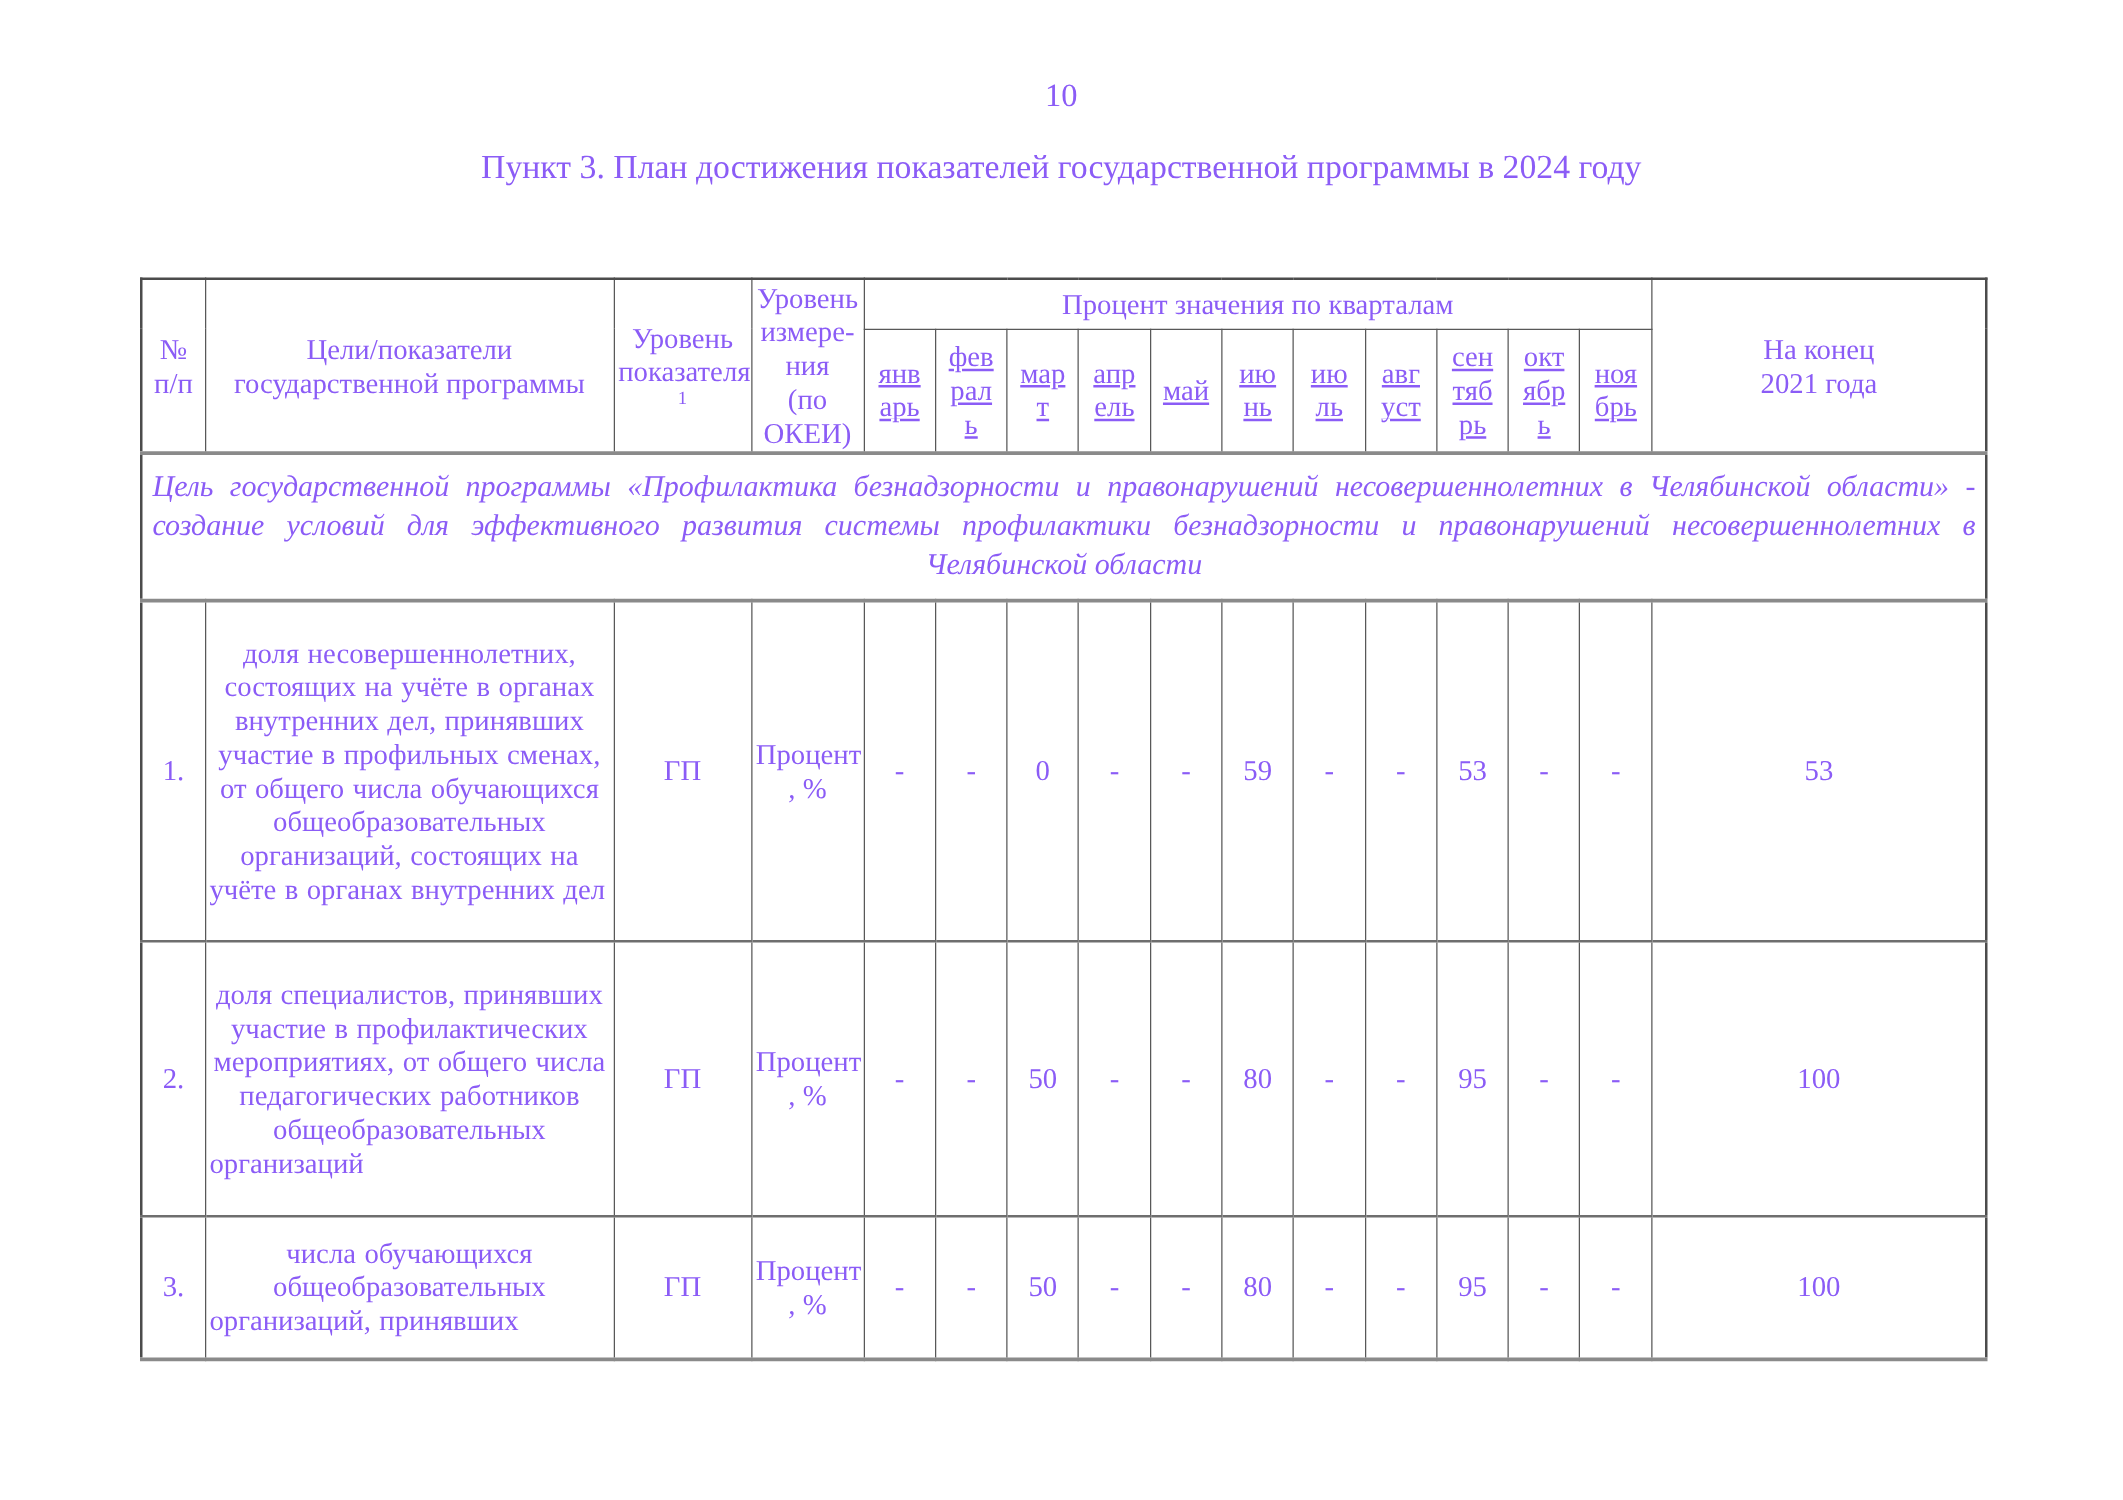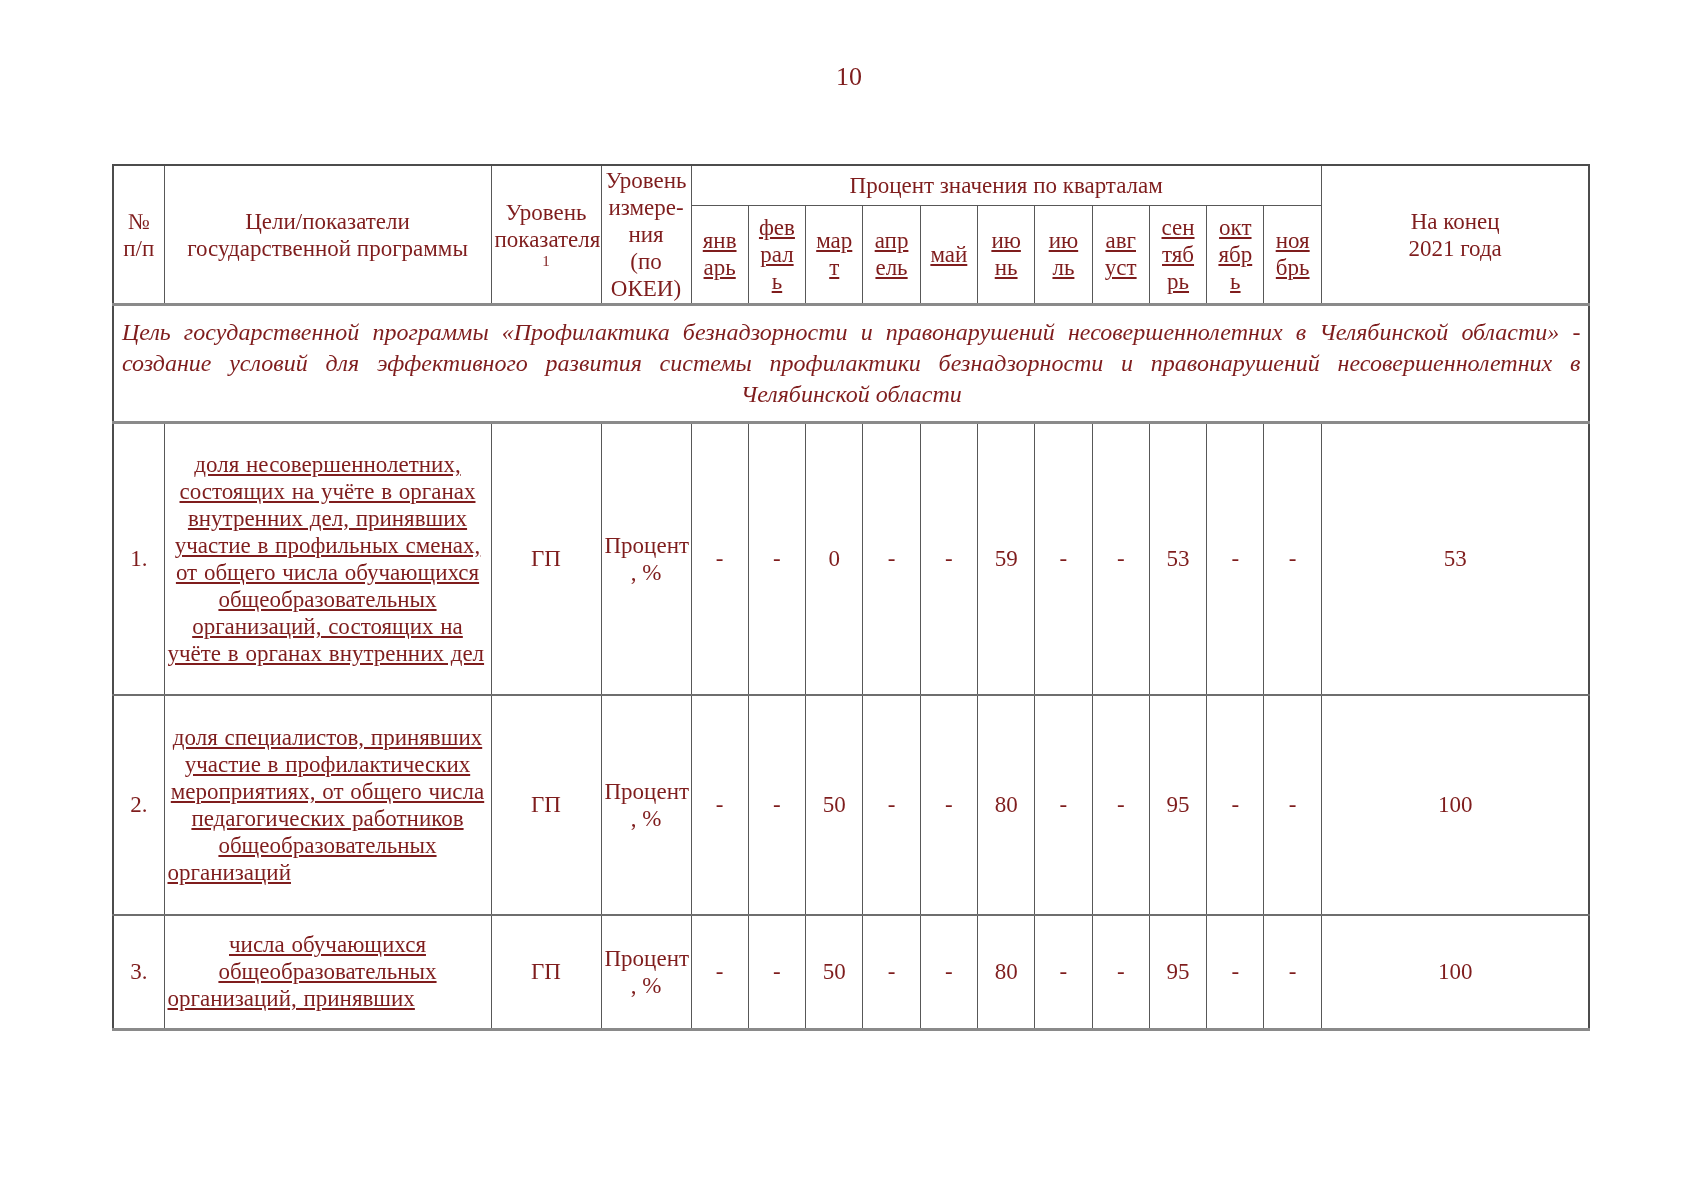--- a/index.html
+++ b/index.html
@@ -2,21 +2,21 @@
 <html lang="ru"><head>
 <meta charset="utf-8">
 <style>
   * { box-sizing: border-box; margin: 0; padding: 0; }
   html, body { background: #ffffff; }
   .page {
     position: relative;
     width: 1698px;
     height: 1200px;
     background: #ffffff;
-    color: #7f1d1d;
+    color: #8b5cf6;
     font-family: "Liberation Serif", "DejaVu Serif", serif;
     overflow: hidden;
   }
   .page-number {
     padding-top: 62px;
     text-align: center;
     font-size: 26px;
     line-height: 30px;
   }
   .doc-title {
@@ -65,35 +65,35 @@
     font-style: italic;
   }
   tr.r1 td, tr.r2 td { border-bottom: 2px solid #6e6e6e; }
   td.goal-cell {
     text-align: justify;
     text-align-last: left;
     vertical-align: top;
     padding: 2px 2px 0 3px;
     line-height: 27.2px;
     word-spacing: 1px;
-    text-decoration: underline;
   }
   td.num-cell { vertical-align: middle; }
   .fnote {
     display: block;
     font-size: 15px;
     line-height: 17px;
     text-align: center;
   }
 </style>
 </head>
 <body>
 
 <div class="page">
   <div class="page-number">10</div>
+  <div class="doc-title">Пункт 3. План достижения показателей государственной программы в 2024 году</div>
 
   <table class="plan">
     <colgroup>
       <col style="width:51px">
       <col style="width:327px">
       <col style="width:110px">
       <col style="width:90px">
       <col style="width:57.3px">
         <col style="width:57.3px">
         <col style="width:57.3px">

